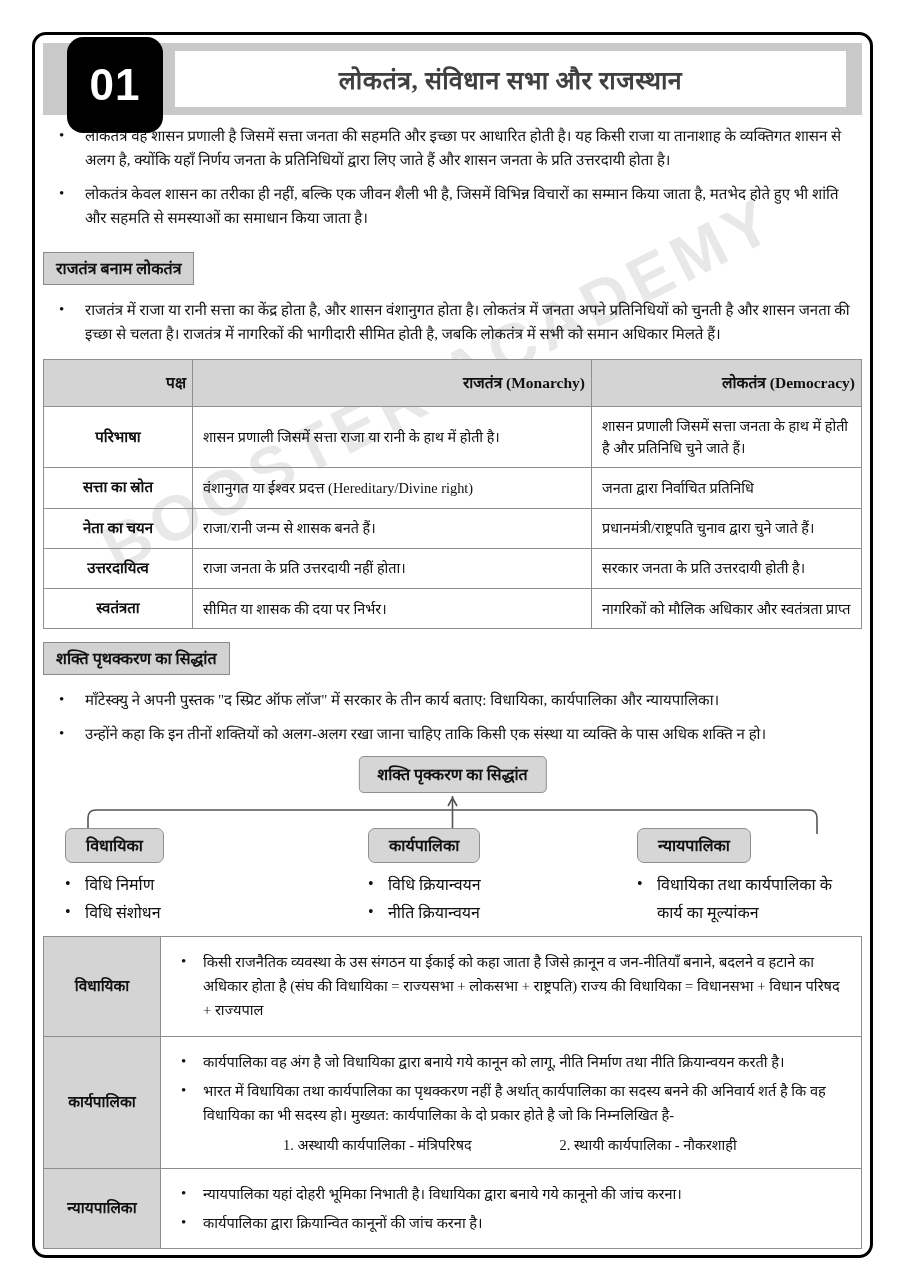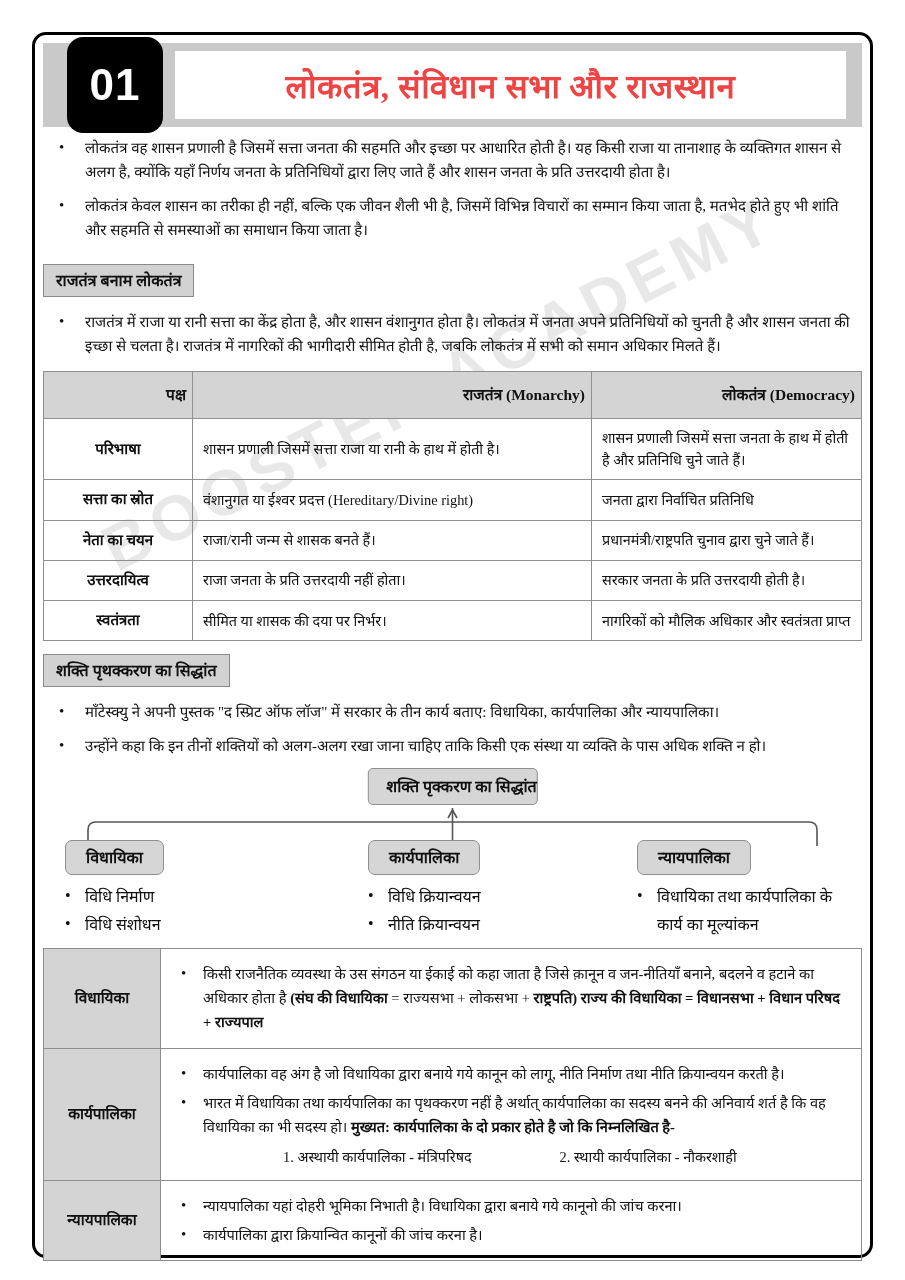--- a/index.html
+++ b/index.html
@@ -57,21 +57,21 @@
     left: 43px;
     top: 43px;
     width: 819px;
     z-index: 3;
   }
 
   
   .chapter-header {
     display: flex;
     align-items: stretch;
-    height: 84px;
+    height: 72px;
     background: #c9c9c9;
     position: relative;
   }
   .chapter-number {
     position: absolute;
     left: 24px;
     top: -6px;
     width: 96px;
     height: 96px;
     background: #000000;
@@ -92,22 +92,22 @@
     margin-bottom: 8px;
     background: #ffffff;
     flex: 1;
     display: flex;
     align-items: center;
     justify-content: center;
   }
   .chapter-title {
     font-family: "Liberation Serif", serif;
     font-weight: bold;
-    font-size: 33px;
-    color: #ef4444;
+    font-size: 25px;
+    color: #404040;
     letter-spacing: 0.5px;
   }
 
   
   ul.bul {
     list-style: none;
     margin: 0;
     padding: 0;
   }
   ul.bul > li {
@@ -174,21 +174,21 @@
     height: 172px;
   }
   .node-root {
     position: absolute;
     left: 50%;
     transform: translateX(-50%);
     top: 0;
     background: #d6d6d6;
     border: 1px solid #8f8f8f;
     border-radius: 5px;
-    padding: 6px 0 7px 18px;
+    padding: 6px 18px 7px 18px;
     font-weight: bold;
     font-size: 16px;
     white-space: nowrap;
   }
   .connectors {
     position: absolute;
     left: 0;
     top: 40px;
     width: 100%;
     height: 42px;
@@ -262,21 +262,21 @@
   table.organs td.organ-body {
     padding: 8px 10px 8px 4px;
   }
   table.organs ul.bul > li {
     margin: 5px 0;
     font-size: 14.6px;
     line-height: 1.66;
     padding-left: 38px;
   }
   table.organs ul.bul > li::before { left: 16px; }
-  b, .bold { font-weight: bold; margin-top: 17px; }
+  b, .bold { font-weight: normal; margin-top: 17px; }
   .exec-types {
     margin: 6px 0 2px 0;
     padding-left: 118px;
     font-size: 14.4px;
   }
   .exec-types span.t2 { margin-left: 88px; }
 </style>
 </head>
 <body>
 

